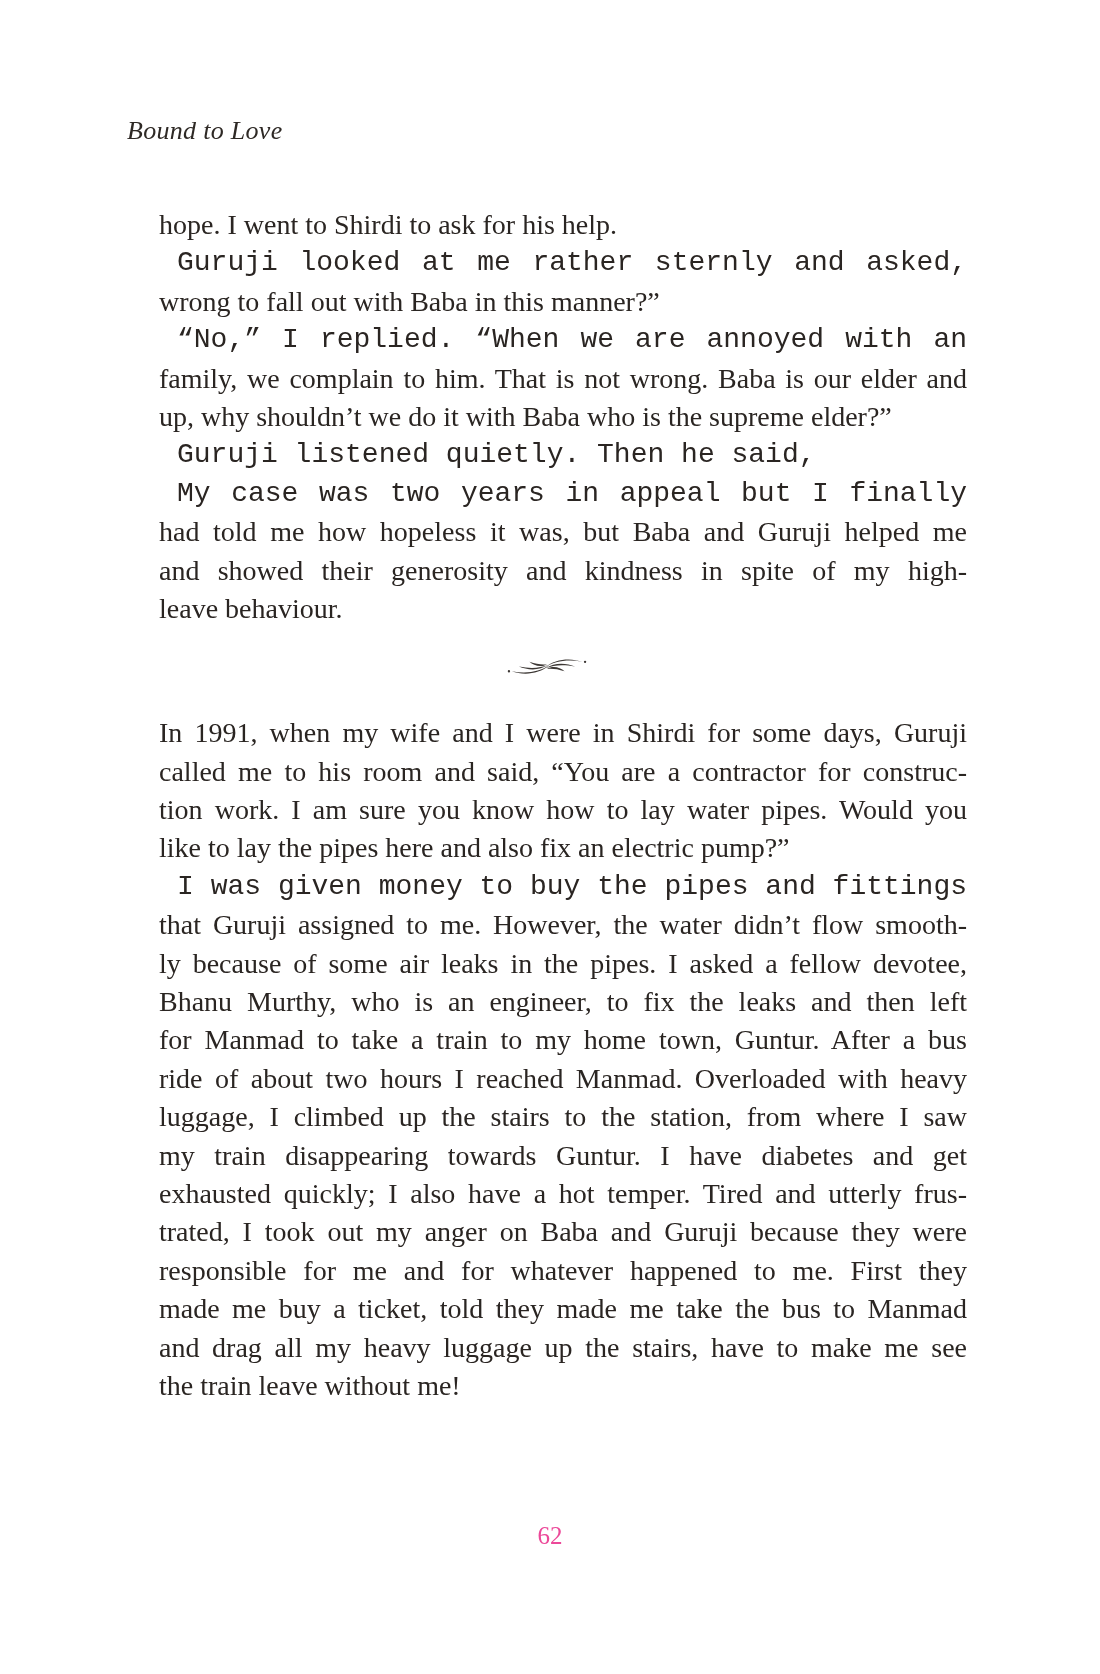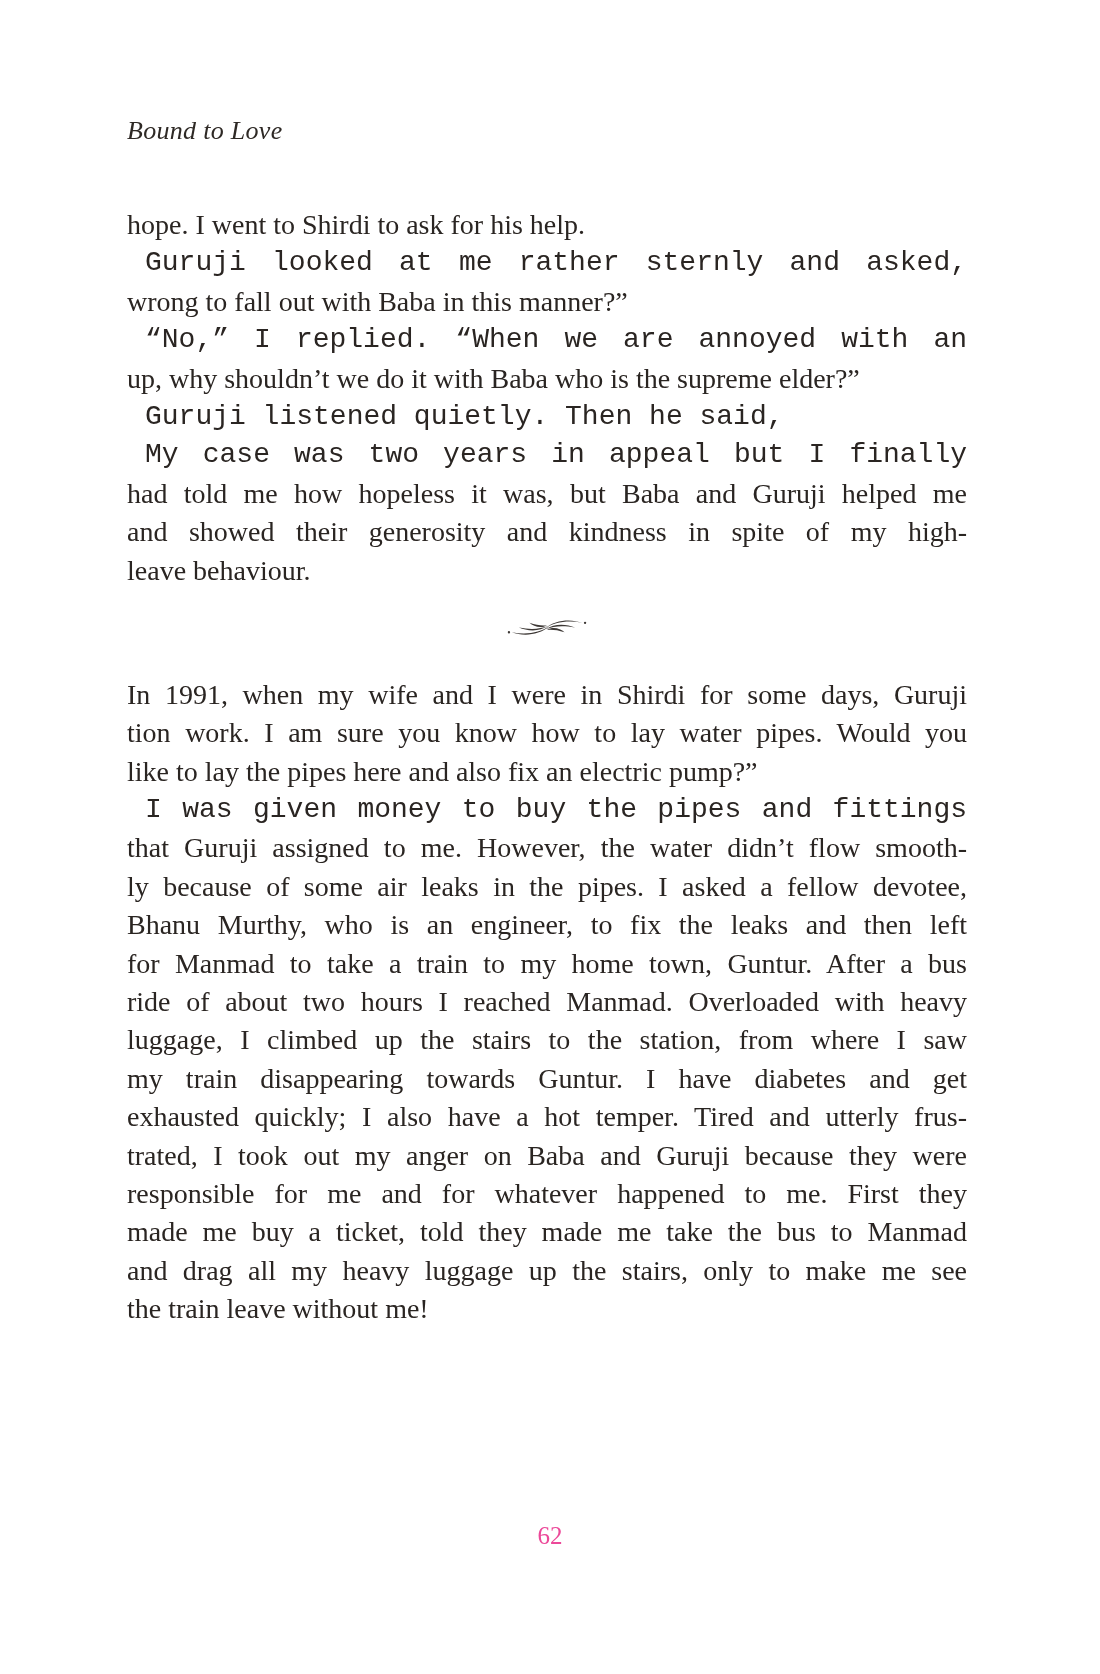--- a/index.html
+++ b/index.html
@@ -30,20 +30,21 @@
     top: 206px;
     left: 127px;
     width: 840px;
   }
   .line {
     font-size: 28px;
     line-height: 38.4px;
     height: 38.4px;
     overflow: hidden;
     white-space: normal;
+    margin-left: 32px;
   }
   .line.just {
     text-align: justify;
     text-align-last: justify;
   }
   .line.indent {
     padding-left: 18px;
     font-family: Liberation Mono, monospace;
   }
   .divider {
@@ -74,53 +75,55 @@
 
 <div class="book-page">
 
   <div class="running-header">Bound to Love</div>
 
   <div class="page-body">
       <div class="line">hope. I went to Shirdi to ask for his help.</div>
       <div class="line indent just">Guruji looked at me rather sternly and asked, “Don’t you feel it is</div>
       <div class="line">wrong to fall out with Baba in this manner?”</div>
       <div class="line indent just">“No,” I replied. “When we are annoyed with an elder in our</div>
+      <div class="line just">family, we complain to him. That is not wrong. Baba is our elder and</div>
       <div class="line">up, why shouldn’t we do it with Baba who is the supreme elder?”</div>
       <div class="line indent">Guruji listened quietly. Then he said, “Everything will be fine.”</div>
       <div class="line indent just">My case was two years in appeal but I finally won it. Everybody</div>
       <div class="line just">had told me how hopeless it was, but Baba and Guruji helped me</div>
       <div class="line just">and showed their generosity and kindness in spite of my high-</div>
       <div class="line">leave behaviour.</div>
       <div class="divider">
   <svg viewBox="0 0 140 36" xmlns="http://www.w3.org/2000/svg" aria-hidden="true">
     <g fill="#3d3835">
       <g id="orn-branch">
         <circle cx="5" cy="26" r="2"></circle>
         <path d="M10 26 C34 31 58 27 74 16 C56 32 28 33 10 26 Z"></path>
         <path d="M22 18 C42 22 58 21 72 15 C57 26 36 24 22 18 Z"></path>
         <path d="M40 10 C52 14 62 15 70 14 C61 20 47 17 40 10 Z"></path>
       </g>
       <use href="#orn-branch" transform="rotate(180 70 18)"></use>
     </g>
   </svg>
 </div>
       <div class="line just">In 1991, when my wife and I were in Shirdi for some days, Guruji</div>
+      <div class="line just">called me to his room and said, “You are a contractor for construc-</div>
       <div class="line just">tion work. I am sure you know how to lay water pipes. Would you</div>
       <div class="line">like to lay the pipes here and also fix an electric pump?”</div>
       <div class="line indent just">I was given money to buy the pipes and fittings and did the work</div>
       <div class="line just">that Guruji assigned to me. However, the water didn’t flow smooth-</div>
       <div class="line just">ly because of some air leaks in the pipes. I asked a fellow devotee,</div>
       <div class="line just">Bhanu Murthy, who is an engineer, to fix the leaks and then left</div>
       <div class="line just">for Manmad to take a train to my home town, Guntur. After a bus</div>
       <div class="line just">ride of about two hours I reached Manmad. Overloaded with heavy</div>
       <div class="line just">luggage, I climbed up the stairs to the station, from where I saw</div>
       <div class="line just">my train disappearing towards Guntur. I have diabetes and get</div>
       <div class="line just">exhausted quickly; I also have a hot temper. Tired and utterly frus-</div>
       <div class="line just">trated, I took out my anger on Baba and Guruji because they were</div>
       <div class="line just">responsible for me and for whatever happened to me. First they</div>
       <div class="line just">made me buy a ticket, told they made me take the bus to Manmad</div>
-      <div class="line just">and drag all my heavy luggage up the stairs, only to make me see</div>
+      <div class="line just">and drag all my heavy luggage up the stairs, have to make me see</div>
       <div class="line">the train leave without me!</div>
     </div>
 
   <div class="page-number">62</div>
 
 </div>
 
 </body></html>

